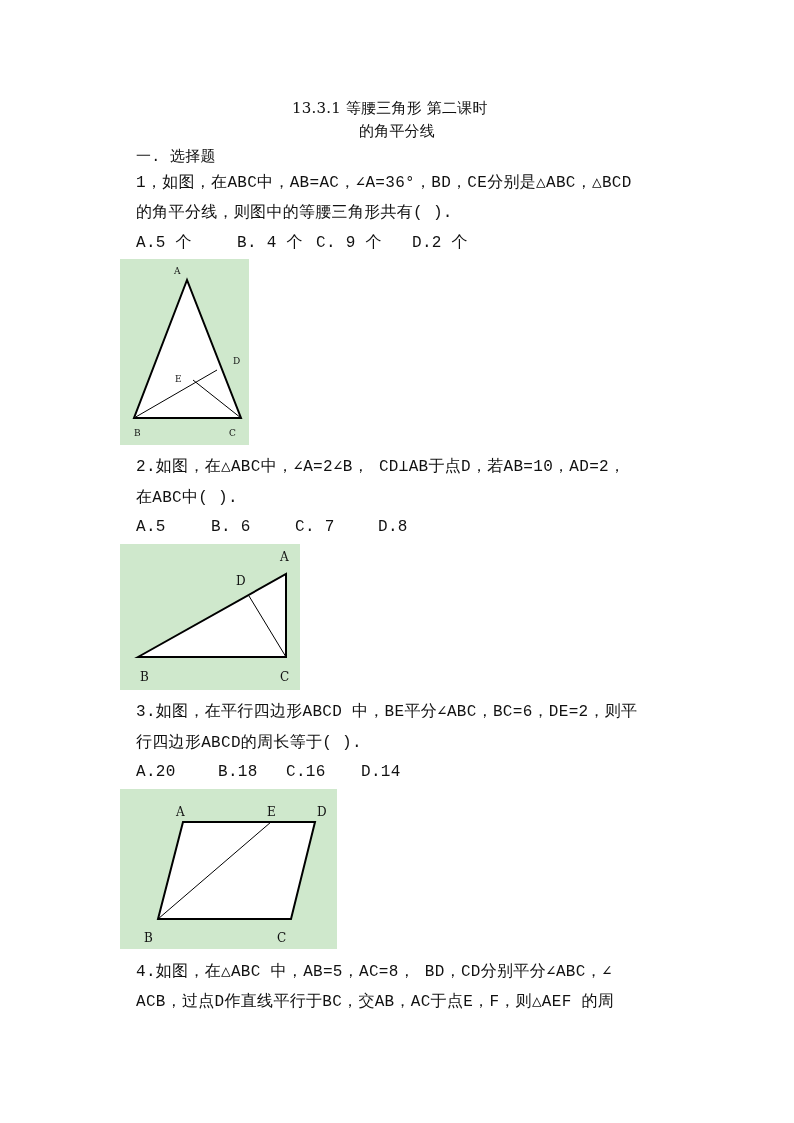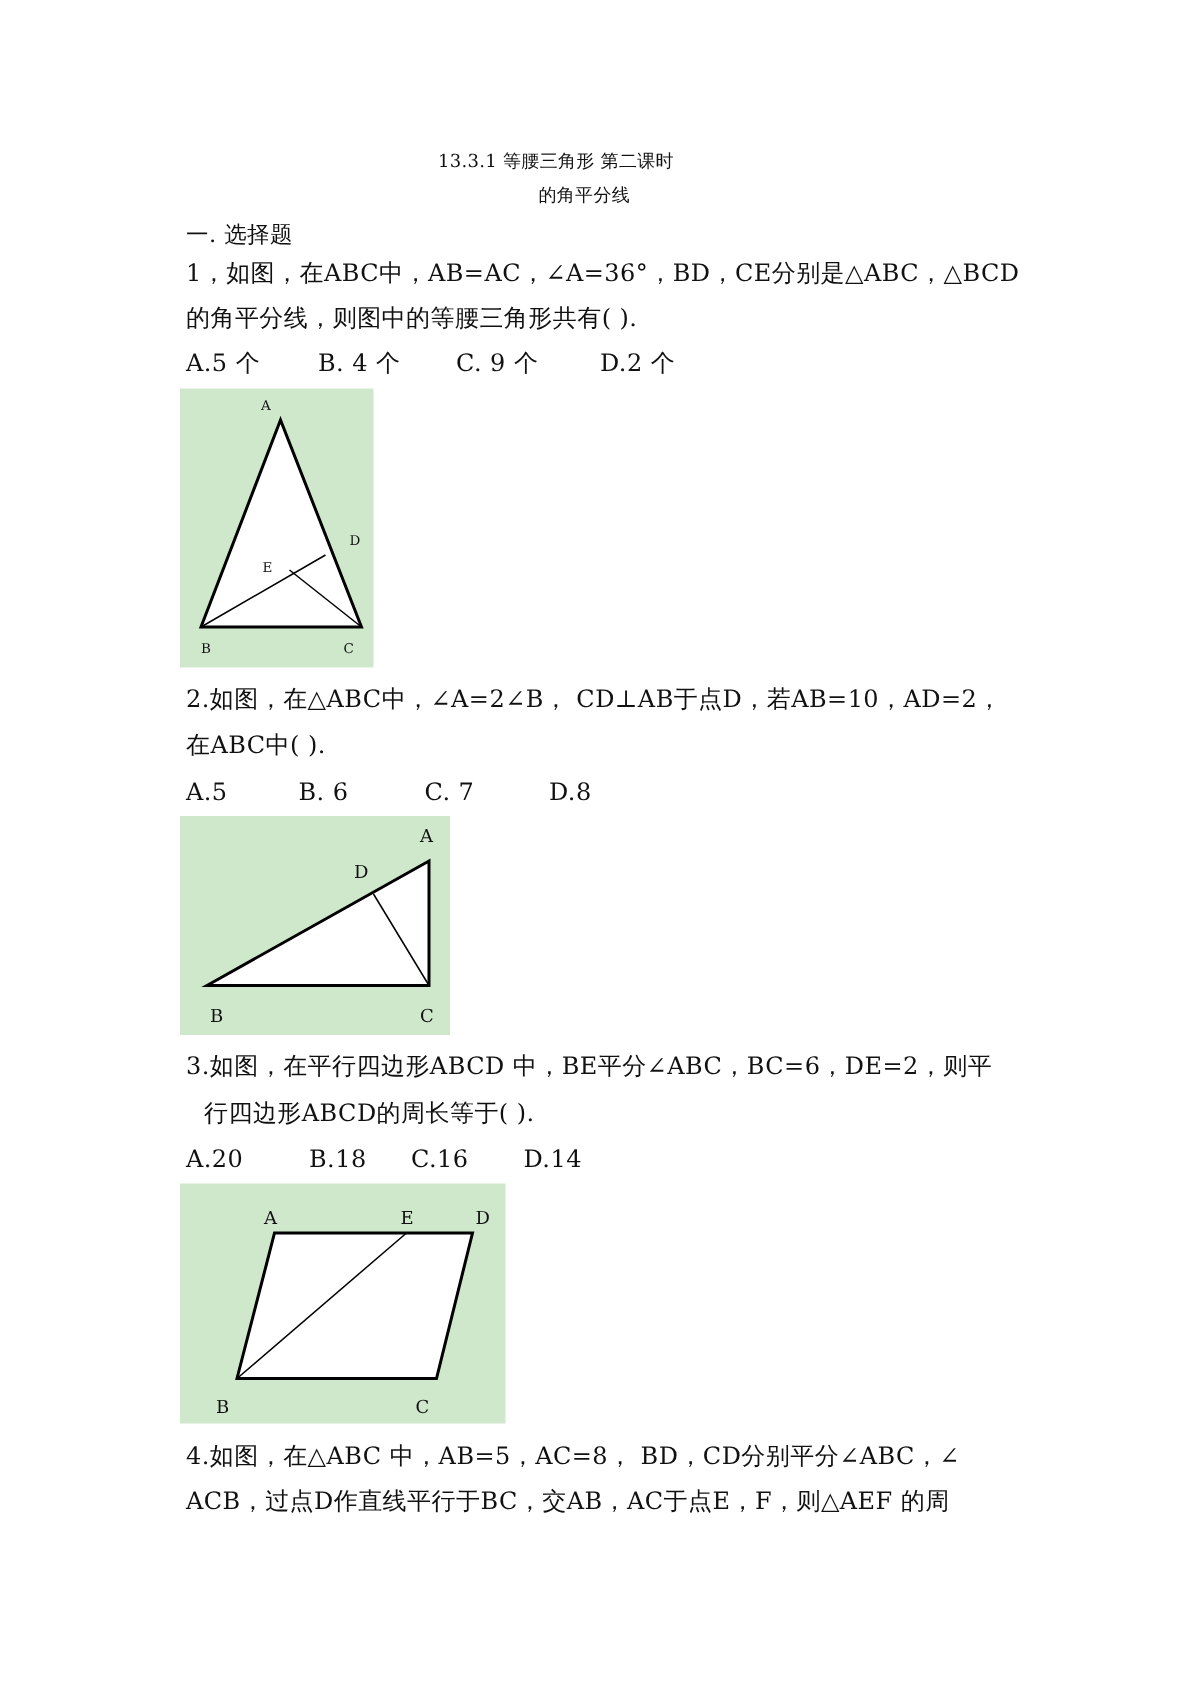--- a/index.html
+++ b/index.html
@@ -1,37 +1,37 @@
 <!DOCTYPE html>
 <html><head>
 <meta charset="utf-8">
 <style>
   html, body { margin:0; padding:0; background:#ffffff; }
   body { width:794px; height:1123px; position:relative; overflow:hidden;
          font-family:"DejaVu Serif","Liberation Serif",serif; color:#111; }
   .abs { position:absolute; white-space:nowrap; }
-  .title { font-size:12px; letter-spacing:0.2px; }
-  .line { font-size:16px; left:124px; letter-spacing:0.3px; }
+  .title { font-size:15px; letter-spacing:0.2px; }
+  .line { font-size:16px; left:136px; letter-spacing:0.3px;font-family:Liberation Mono, monospace; }
   .opts span { display:inline-block; }
   .fig { position:absolute; background:#cfe8cc; }
   .fig svg { position:absolute; left:0; top:0; }
   .lbl { position:absolute; font-family:"DejaVu Serif","Liberation Serif",serif; color:#111; }
 </style>
 </head>
 <body>
 
 <div class="abs title" style="left:292px; top:99px;">13.3.1  等腰三角形 第二课时</div>
 <div class="abs title" style="left:359px; top:122px;">的角平分线</div>
 
 <div class="abs line" style="top:147px; font-size:15px;">一. 选择题</div>
 
 <div class="abs line" style="top:172px;">1，如图，在ABC中，AB=AC，∠A=36°，BD，CE分别是△ABC，△BCD</div>
 <div class="abs line" style="top:202px;text-align:right;">的角平分线，则图中的等腰三角形共有(        ).</div>
 <div class="abs line opts" style="top:232px;">
-  <span style="width:88px;">A.5 个</span><span style="width:92px;">B. 4 个</span><span style="width:96px;">C. 9 个</span><span>D.2 个</span>
+  <span style="width:88px;">A.5 个</span><span style="width:92px;text-align:center;">B. 4 个</span><span style="width:96px;">C. 9 个</span><span>D.2 个</span>
 </div>
 
 <div class="fig" style="left:120px; top:259px; width:129px; height:186px;">
   <svg width="129" height="186" viewBox="0 0 129 186">
     <polygon points="67,21 14,159 121,159" fill="#ffffff" stroke="#000" stroke-width="2"></polygon>
     <line x1="14" y1="159" x2="97" y2="111" stroke="#000" stroke-width="1"></line>
     <line x1="121" y1="159" x2="73" y2="121" stroke="#000" stroke-width="1"></line>
   </svg>
   <span class="lbl" style="left:54px; top:7px; font-size:9px;">A</span>
   <span class="lbl" style="left:113px; top:97px; font-size:9px;">D</span>
@@ -51,21 +51,21 @@
     <polygon points="18,113 166,30 166,113" fill="#ffffff" stroke="#000" stroke-width="2"></polygon>
     <line x1="129" y1="52" x2="166" y2="113" stroke="#000" stroke-width="1"></line>
   </svg>
   <span class="lbl" style="left:160px; top:6px; font-size:12px;">A</span>
   <span class="lbl" style="left:116px; top:30px; font-size:12px;">D</span>
   <span class="lbl" style="left:20px; top:126px; font-size:12px;">B</span>
   <span class="lbl" style="left:160px; top:126px; font-size:12px;">C</span>
 </div>
 
 <div class="abs line" style="top:701px;">3.如图，在平行四边形ABCD 中，BE平分∠ABC，BC=6，DE=2，则平</div>
-<div class="abs line" style="top:732px;margin-left:12px;">行四边形ABCD的周长等于(        ).</div>
+<div class="abs line" style="top:732px;">行四边形ABCD的周长等于(        ).</div>
 <div class="abs line opts" style="top:763px;">
   <span style="width:82px;">A.20</span><span style="width:68px;">B.18</span><span style="width:75px;">C.16</span><span>D.14</span>
 </div>
 
 <div class="fig" style="left:120px; top:789px; width:217px; height:160px;">
   <svg width="217" height="160" viewBox="0 0 217 160">
     <polygon points="63,33 195,33 171,130 38,130" fill="#ffffff" stroke="#000" stroke-width="2"></polygon>
     <line x1="38" y1="130" x2="151" y2="33" stroke="#000" stroke-width="1"></line>
   </svg>
   <span class="lbl" style="left:56px; top:16px; font-size:12px;">A</span>

